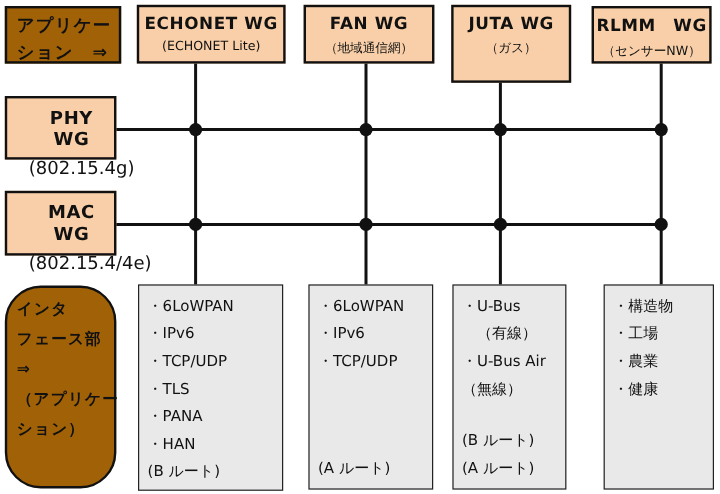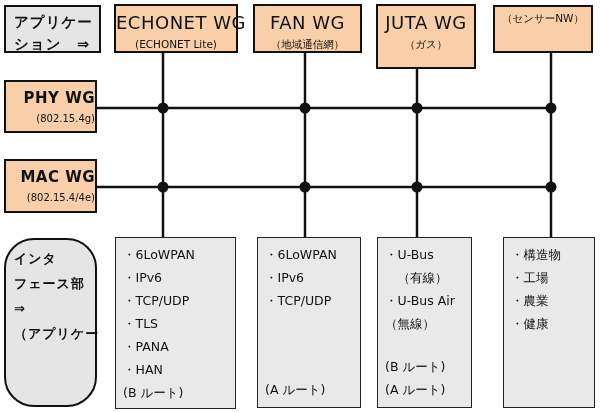--- a/index.html
+++ b/index.html
@@ -3,28 +3,28 @@
 <meta charset="utf-8">
 <style>
   html,body{margin:0;padding:0;background:#ffffff;}
   .canvas{
     position:relative;width:600px;height:412px;background:#ffffff;overflow:hidden;
     font-family:"DejaVu Sans","Liberation Sans",sans-serif;color:#111;
   }
   .wires{position:absolute;left:0;top:0;z-index:1;}
   .box{position:absolute;box-sizing:border-box;z-index:2;}
   .peach{background:#f8cfa8;border:2.5px solid #111;}
-  .green{background:#e5e5e5;border:2.5px solid #111;}
+  .green{background:#a16207;border:2.5px solid #111;}
   .gray{background:#e9e9e9;border:1.5px solid #222;}
   .top-box{text-align:center;}
-  .top-box .t{font-weight:normal;font-size:18px;margin-top:6px;white-space:pre;letter-spacing:.5px;}
+  .top-box .t{font-weight:bold;font-size:14px;margin-top:6px;white-space:pre;letter-spacing:.5px;}
   .top-box .s{font-size:10.5px;margin-top:5px;white-space:pre;}
-  .side-box{text-align:right;padding-left:0;}
+  .side-box{text-align:center;padding-left:18px;}
   .side-box .t{font-weight:bold;font-size:15px;margin-top:7px;letter-spacing:.5px;}
-  .side-box .s{font-size:10px;margin-top:6px;}
+  .side-box .s{font-size:15px;margin-top:6px;}
   .applabel{padding:4px 8px;}
   .applabel .ln{font-weight:bold;font-size:14.5px;line-height:22px;white-space:pre;letter-spacing:1px;}
   .iflabel{padding:6px 8px;border-radius:30px;}
   .iflabel .ln{font-weight:bold;font-size:13px;line-height:25px;white-space:pre;letter-spacing:1px;}
   .stack{display:flex;flex-direction:column;padding:5px 7px 6px 7px;}
   .stack .line{font-weight:normal;font-size:12.5px;line-height:23px;white-space:pre;}
   .stack .footgroup{margin-top:auto;}
 </style>
 </head>
 <body>
@@ -63,37 +63,39 @@
   </div>
   <div class="box peach top-box" style="left:253px;top:4px;width:109px;height:49px;">
     <div class="t">FAN WG</div>
     <div class="s">（地域通信網）</div>
   </div>
   <div class="box peach top-box" style="left:376px;top:4px;width:100px;height:65px;">
     <div class="t">JUTA WG</div>
     <div class="s">（ガス）</div>
   </div>
   <div class="box peach top-box" style="left:493px;top:5px;width:100px;height:48px;">
+    <div class="t">RLMM　WG</div>
     <div class="s">（センサーNW）</div>
   </div>
 
   <div class="box peach side-box" style="left:4px;top:80px;width:93px;height:53px;">
     <div class="t">PHY WG</div>
     <div class="s">(802.15.4g)</div>
   </div>
   <div class="box peach side-box" style="left:4px;top:159px;width:93px;height:54px;">
     <div class="t">MAC WG</div>
     <div class="s">(802.15.4/4e)</div>
   </div>
 
   <div class="box green iflabel" style="left:4px;top:238px;width:93px;height:169px;">
     <div class="ln">インタ</div>
     <div class="ln">フェース部</div>
     <div class="ln">⇒</div>
     <div class="ln">（アプリケー</div>
+    <div class="ln">ション）</div>
   </div>
 
   <div class="box gray stack" style="left:115px;top:237px;width:121px;height:172px;">
     <div class="line">・6LoWPAN</div>
     <div class="line">・IPv6</div>
     <div class="line">・TCP/UDP</div>
     <div class="line">・TLS</div>
     <div class="line">・PANA</div>
     <div class="line">・HAN</div>
     <div class="footgroup">

